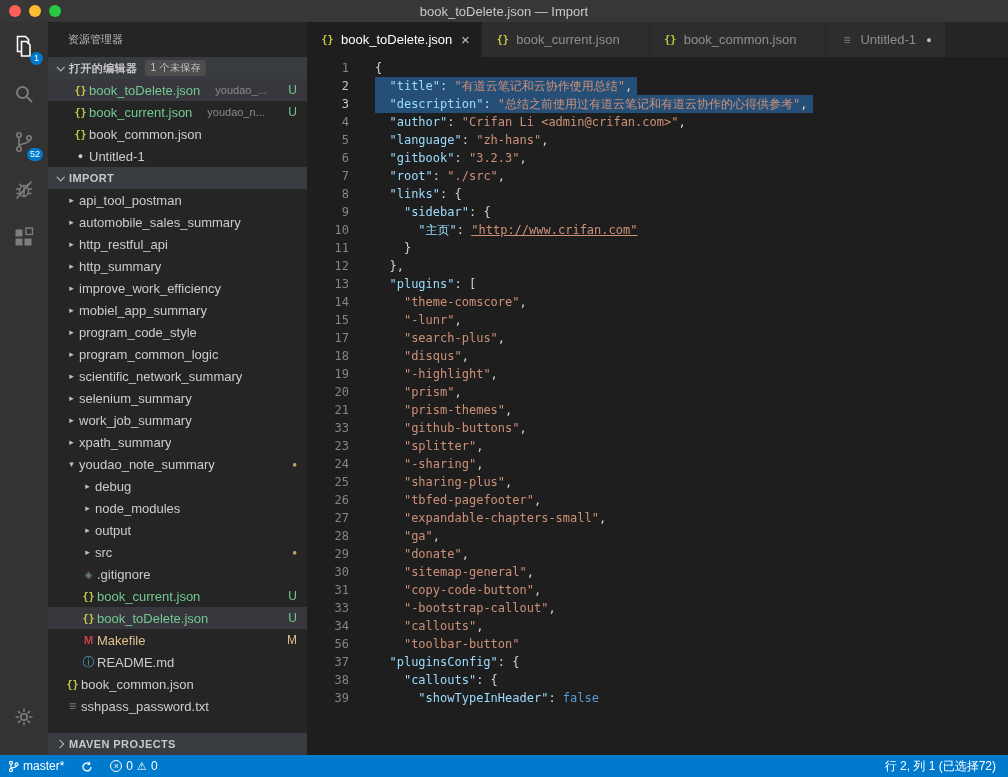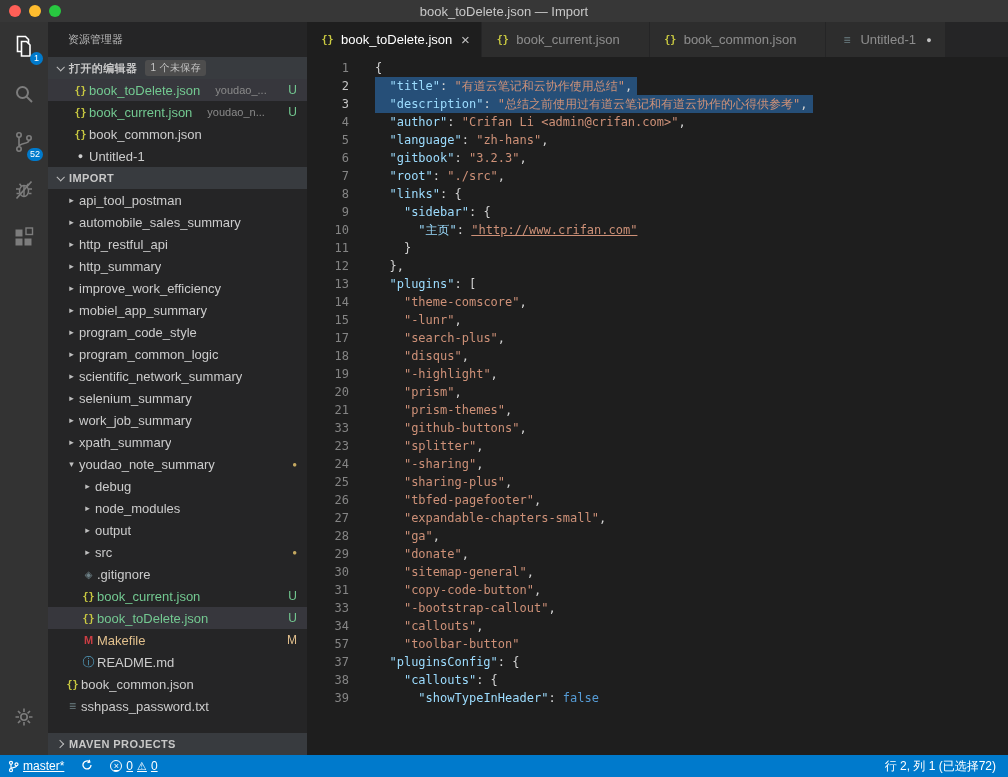--- a/index.html
+++ b/index.html
@@ -60,21 +60,21 @@
 .cl{height:18px;line-height:18px;display:flex;}
 .ln{width:42px;flex:0 0 42px;text-align:right;color:#858585;margin-right:26px;}
 .cl.sel .ln{color:#c6c6c6;}
 .lc{white-space:pre;}
 .cl.sel .lc{background:#264f78;padding-right:5px;}
 .p{color:#d4d4d4;}.k{color:#9cdcfe;}.s{color:#ce9178;}
 .u{color:#ce9178;text-decoration:underline;}.b{color:#569cd6;margin-top:34px;}
 
 .statusbar{flex:0 0 22px;background:#007acc;display:flex;align-items:center;justify-content:space-between;
   color:#fff;font-size:12px;padding:0 12px 0 8px;}
-.sb-left{display:flex;align-items:flex-start;gap:17px;text-decoration:underline;}
+.sb-left{display:flex;align-items:flex-end;gap:17px;}
 .sb-item{display:flex;align-items:center;gap:4px;cursor:pointer;}
 .errc{width:12px;height:12px;border:1px solid #fff;border-radius:50%;font-size:9px;line-height:10px;text-align:center;display:inline-block;}
 .warnch{font-size:11px;line-height:12px;}
 </style>
 </head>
 <body>
 
 <div class="window">
 
   <div class="titlebar">
@@ -437,21 +437,21 @@
           </div>
           <div class="cl">
             <span class="ln">33</span>
             <span class="lc"><span class="p">    </span><span class="s">"-bootstrap-callout"</span><span class="p">,</span></span>
           </div>
           <div class="cl">
             <span class="ln">34</span>
             <span class="lc"><span class="p">    </span><span class="s">"callouts"</span><span class="p">,</span></span>
           </div>
           <div class="cl">
-            <span class="ln">57</span>
+            <span class="ln">56</span>
             <span class="lc"><span class="p">    </span><span class="s">"toolbar-button"</span></span>
           </div>
           <div class="cl">
             <span class="ln">37</span>
             <span class="lc"><span class="p">  </span><span class="k">"pluginsConfig"</span><span class="p">: {</span></span>
           </div>
           <div class="cl">
             <span class="ln">38</span>
             <span class="lc"><span class="p">    </span><span class="k">"callouts"</span><span class="p">: {</span></span>
           </div>

